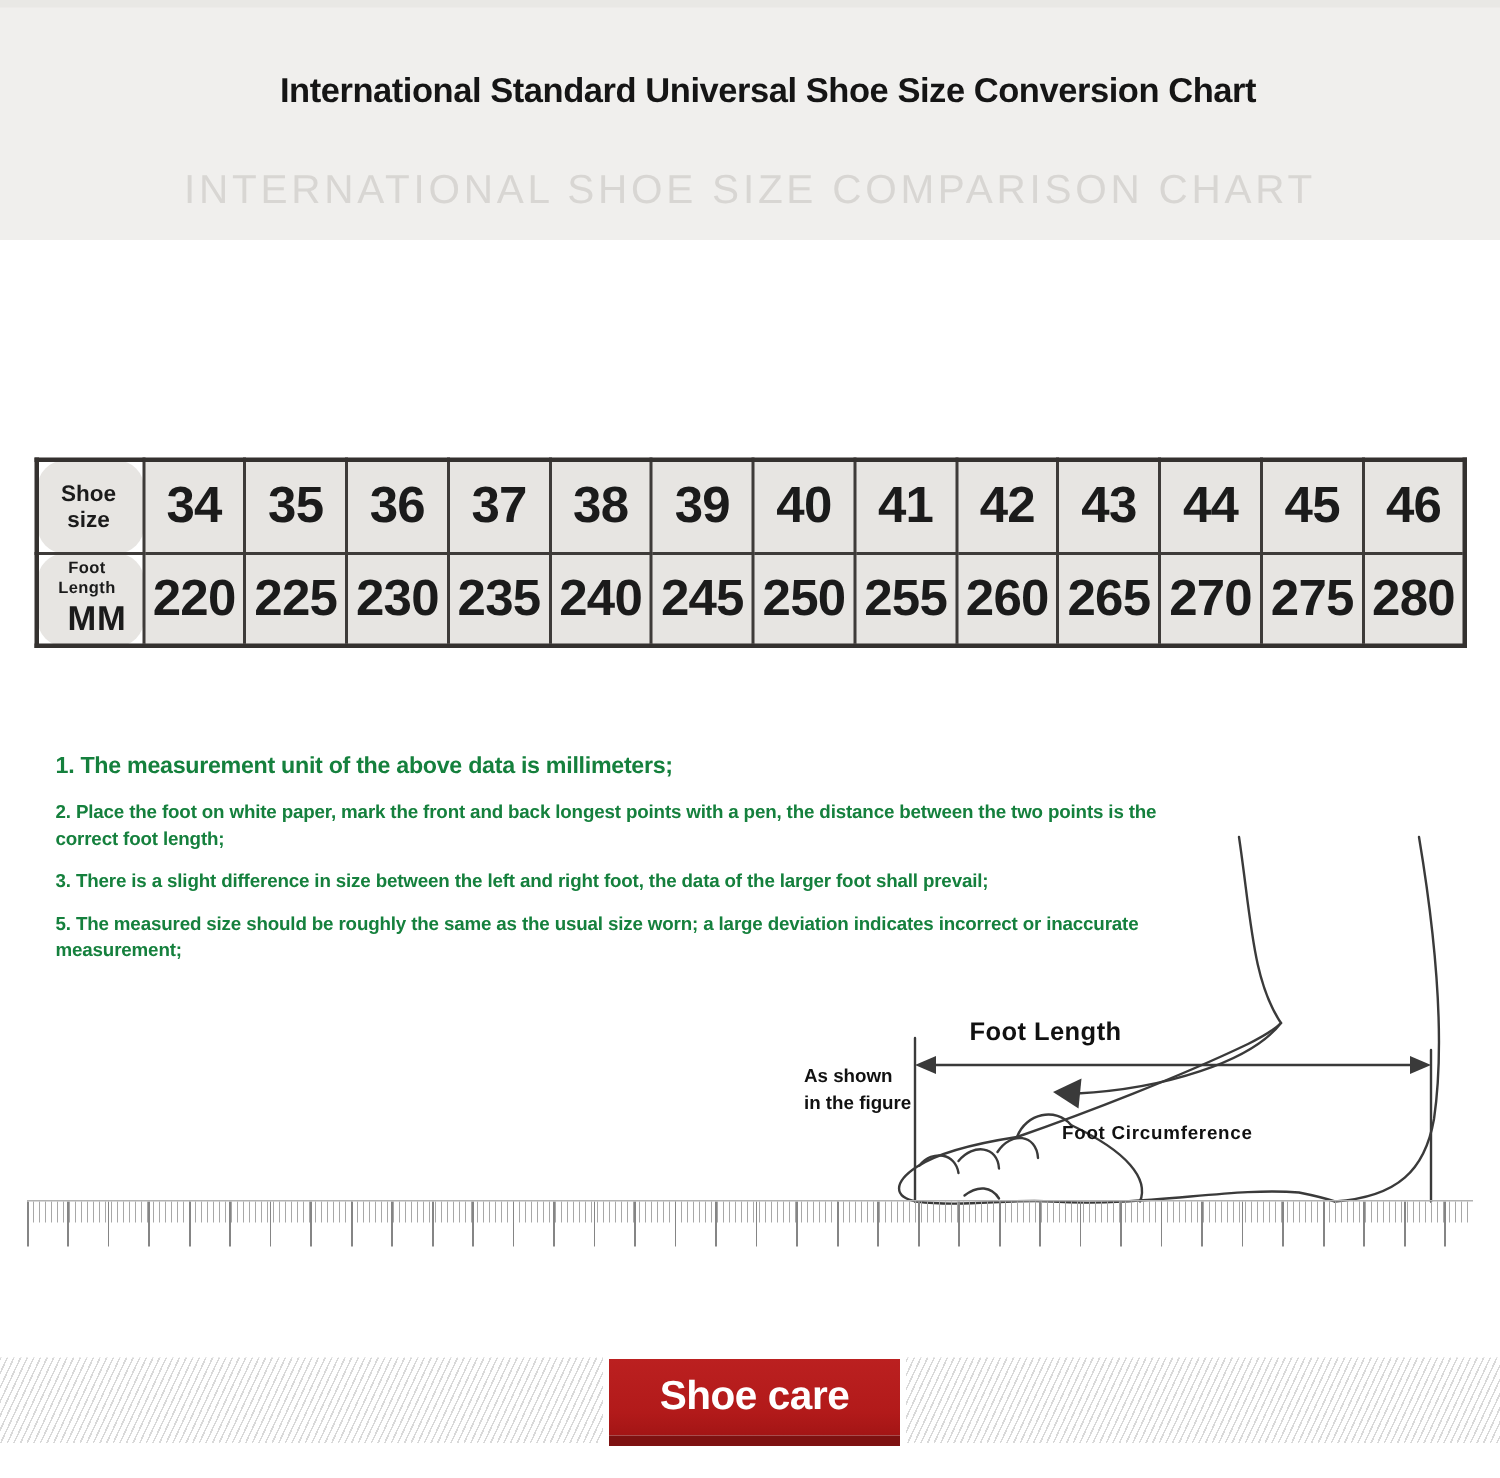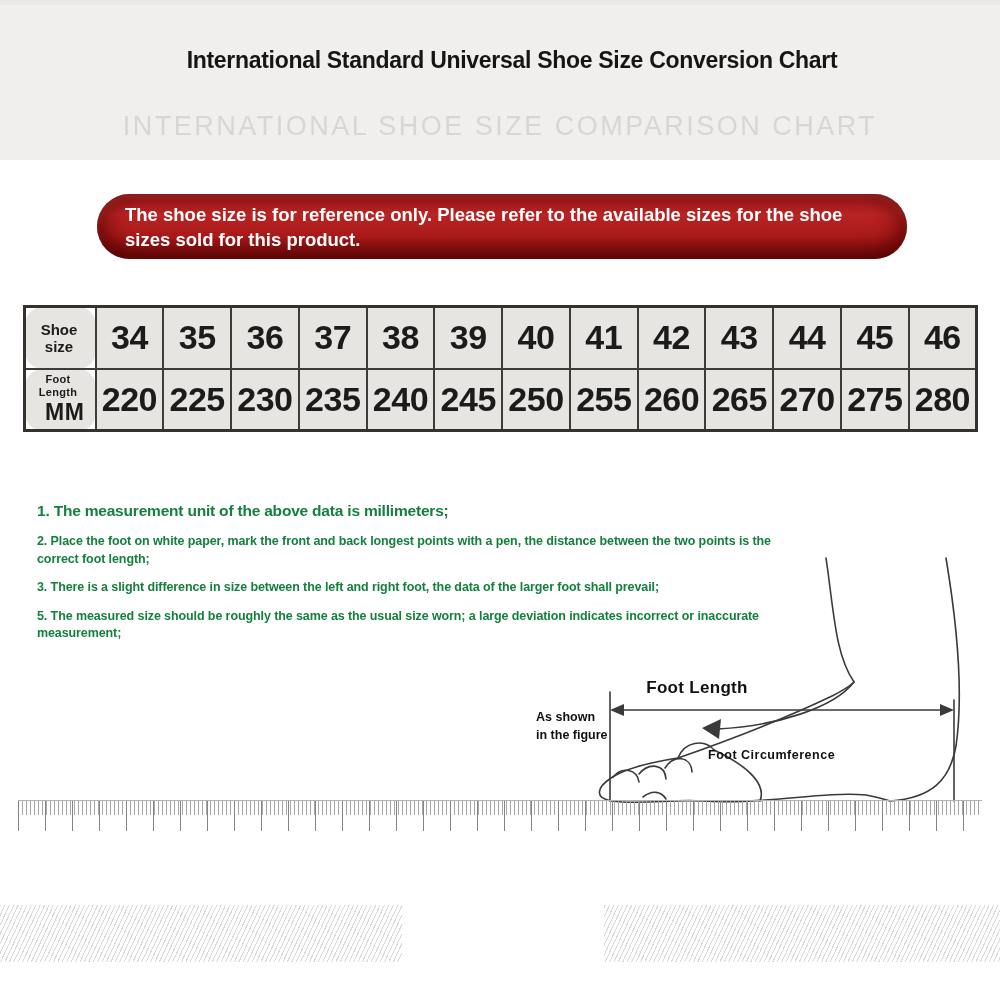--- a/index.html
+++ b/index.html
@@ -96,23 +96,20 @@
 </head>
 <body>
 
 <div class="page">
 
   <div class="top-band">
     <div class="main-title">International Standard Universal Shoe Size Conversion Chart</div>
     <div class="sub-title">INTERNATIONAL SHOE SIZE COMPARISON CHART</div>
   </div>
 
-  <div class="notice-banner">
-    <span>The shoe size is for reference only. Please refer to the available sizes for the shoe sizes sold for this product.</span>
-  </div>
 
   <div class="size-table-wrap">
     <table class="size-table">
       <tbody>
         <tr>
           <td class="head-cell">
             <div class="head-top">Shoe size</div>
           </td>
           <td class="num-cell">34</td>
           <td class="num-cell">35</td>
@@ -184,14 +181,15 @@
     <path d="M 714 200 C 752 218, 766 236, 760 251"></path>
   </svg>
   <div class="diagram-label foot-length-label">Foot Length</div>
   <div class="diagram-label as-shown-label">As shown in the figure</div>
   <div class="diagram-label circumference-label">Foot Circumference</div>
 
   <div class="ruler"></div>
 
   <div class="hatch-band"></div>
   <div class="button-wrap"></div>
+  <div class="shoe-care">Shoe care</div>
 
 </div>
 
 </body></html>

